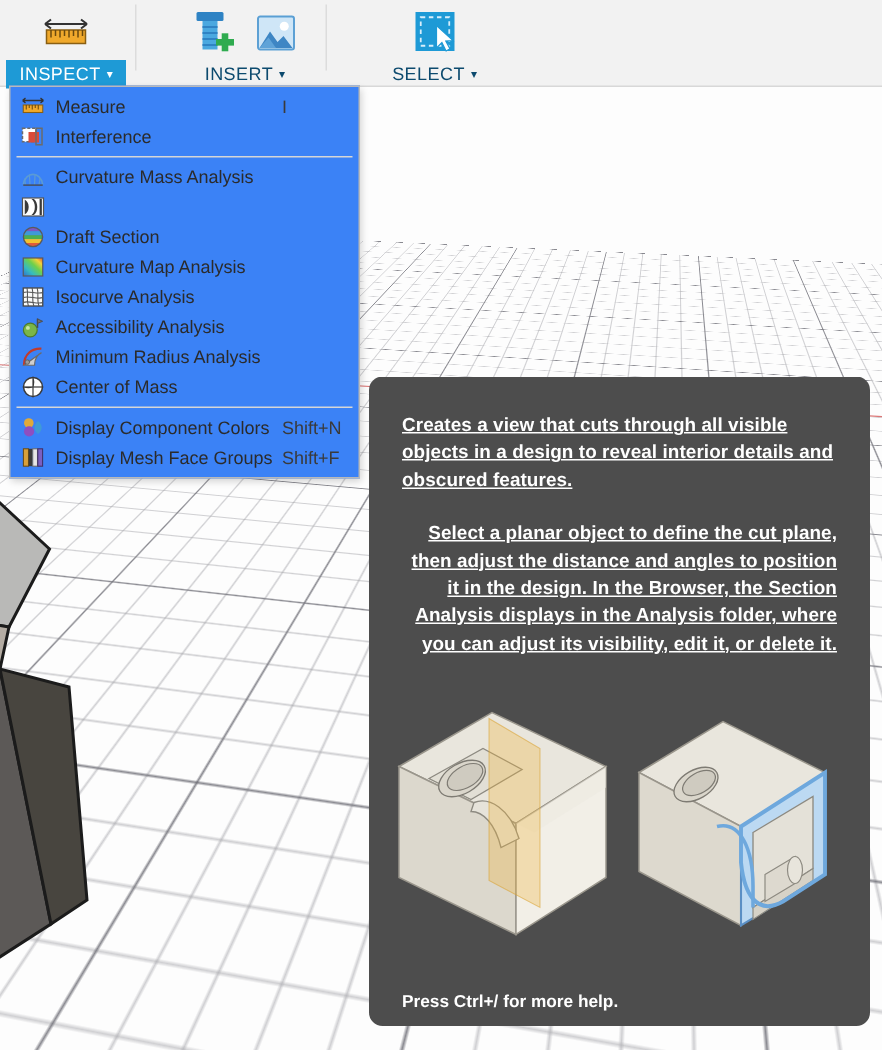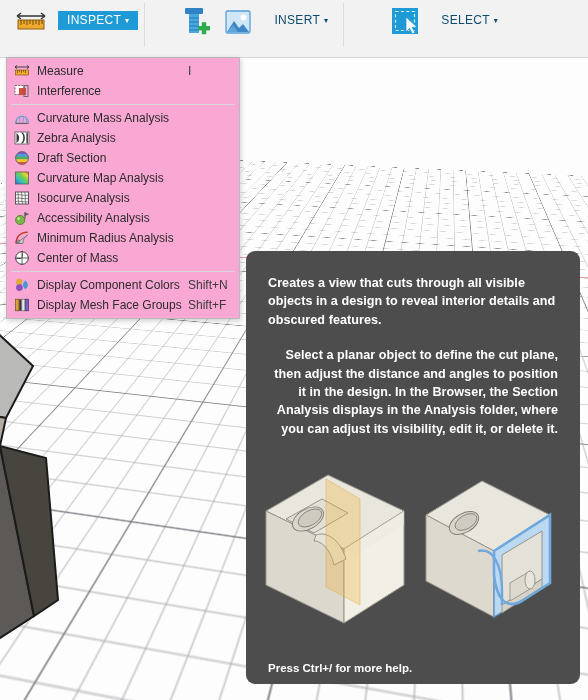--- a/index.html
+++ b/index.html
@@ -59,21 +59,21 @@
 
   
   #toolbar {
     position: absolute; left: 0; top: 0;
     width: 588px; height: 58px;
     background: #f2f2f2;
     border-bottom: 1px solid #d8d8d8;
     display: flex; align-items: flex-start;
   }
   .tb-group {
-    display: flex; flex-direction: row; align-items: center;
+    display: flex; flex-direction: column; align-items: center;
     position: relative;
   }
   .tb-icons { display: flex; align-items: flex-end; gap: 4px; height: 40px;
               padding: 4px 8px 0 8px; }
   .tb-label {
     font-size: 12px; color: #0c4a6e; letter-spacing: .3px;
     padding: 2px 9px 3px 9px; white-space: nowrap;
     display: flex; align-items: center; gap: 4px; cursor: default;
   }
   .tb-label.active { background: #1e9ad6; color: #ffffff; }
@@ -85,21 +85,21 @@
   .g-inspect { margin-left: 4px; }
   .g-insert  { margin-left: 18px; }
   .g-select  { margin-left: 28px; }
   .icon-btn { width: 38px; height: 36px; display: flex; align-items: center;
               justify-content: center; cursor: pointer; }
 
   
   #menu {
     position: absolute; left: 6px; top: 57px;
     width: 234px;
-    background: #f9a8d4;
+    background: #3b82f6;
     border: 1px solid #b9b9b9;
     box-shadow: 1px 2px 5px rgba(0,0,0,0.18);
     padding: 3px 0 3px 0;
     z-index: 30;
   }
   .mi {
     display: flex; align-items: center;
     height: 20px; padding: 0 8px 0 7px;
     font-size: 12px; color: #2b2b2b; cursor: pointer; position: relative;
   }
@@ -120,21 +120,21 @@
     position: absolute; left: 246px; top: 251px;
     width: 334px; height: 433px;
     background: #4d4d4d;
     border-radius: 9px;
     padding: 23px 22px 0 22px;
     z-index: 20;
     display: flex; flex-direction: column;
   }
   #tooltip p {
     color: #ffffff; font-size: 12.6px; font-weight: bold;
-    line-height: 1.46; letter-spacing: .05px;
+    line-height: 1.46; letter-spacing: .05px; text-decoration: underline;
   }
   #tooltip p.para2 { margin-top: 17px; text-align: right; }
   .tt-figs {
     margin-top: 17px;
     display: flex; gap: 6px; justify-content: center; align-items: flex-start;
     flex: 1 1 auto;
   }
   .tt-figs svg { display: block; }
   .tt-foot {
     color: #ffffff; font-size: 11.5px; font-weight: bold;
@@ -292,21 +292,20 @@
       </div>
       <div class="mi">
         <span class="mi-ico">
           <svg width="16" height="16" viewBox="0 0 16 16">
             <rect x="1" y="2" width="14" height="12" fill="#fff" stroke="#555" stroke-width="0.8"></rect>
             <path d="M2.5 3 C 6 5, 6 11, 2.5 13 Z" fill="#3a3a3a"></path>
             <path d="M7 2.6 C 10 5, 10 11, 7 13.4 L8.6 13.4 C 11.6 11, 11.6 5, 8.6 2.6 Z" fill="#3a3a3a"></path>
             <rect x="12.4" y="2.6" width="1.5" height="10.8" fill="#3a3a3a"></rect>
           </svg>
         </span>
-        <span class="mi-txt">Zebra Analysis</span>
       </div>
       <div class="mi">
         <span class="mi-ico">
           <svg width="16" height="16" viewBox="0 0 16 16">
             <clipPath id="dclip">
               <circle cx="8" cy="8" r="6.4"></circle>
             </clipPath>
             <g clip-path="url(#dclip)">
               <rect x="1" y="1.6" width="14" height="2.6" fill="#7e57c2"></rect>
               <rect x="1" y="4.2" width="14" height="2.6" fill="#3f9ad6"></rect>

